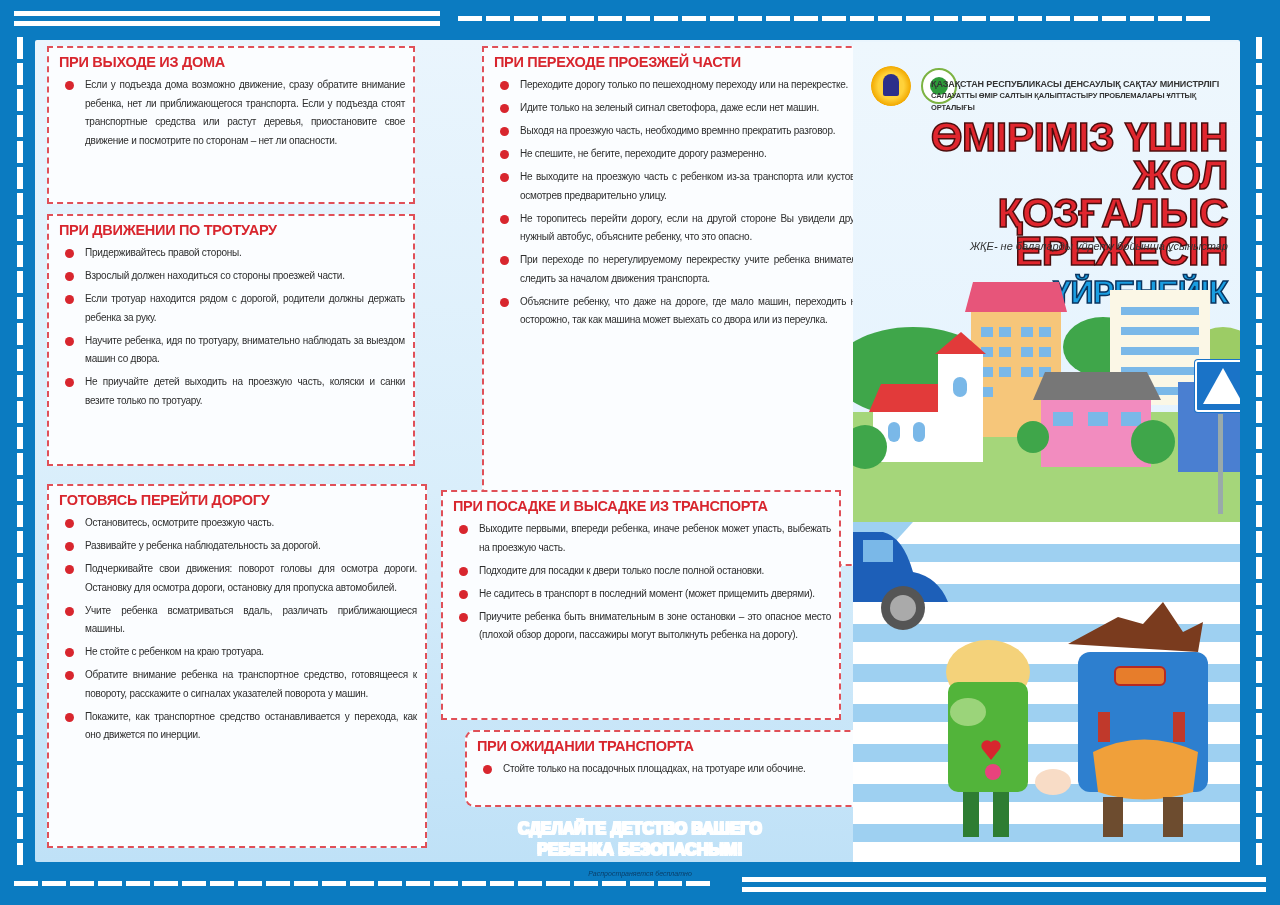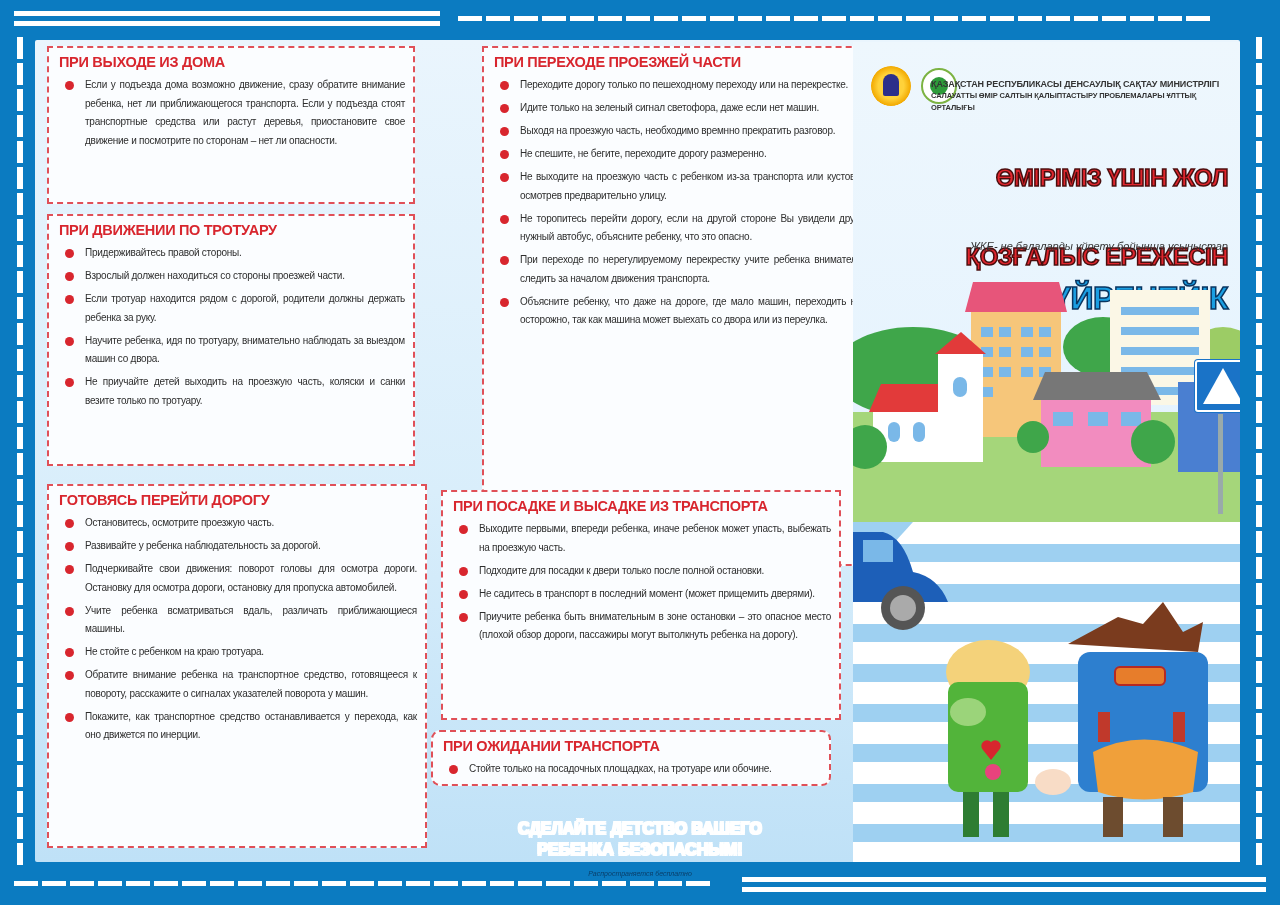--- a/index.html
+++ b/index.html
@@ -95,21 +95,21 @@
       position: absolute; left: 78px; top: 36px; width: 300px;
       font-size: 9px; font-weight: bold; color: #333; line-height: 12px;
       letter-spacing: -0.1px;
     }
     .ministry .l2 { font-size: 7.5px; }
     .title {
       position: absolute; right: 12px; top: 76px; text-align: right;
       font-weight: bold; line-height: 38px; letter-spacing: -0.5px;
     }
     .title .red {
-      display: block; color: #e0262e; font-size: 24px; margin-top: 41px;
+      display: block; color: #e0262e; font-size: 41px;
       -webkit-text-stroke: 1.5px #4a0d0d;
     }
     .title .blue {
       display: block; color: #1a9ee2; font-size: 32px; line-height: 44px;
       -webkit-text-stroke: 1.5px #0a3560;
     }
     .subtitle {
       position: absolute; right: 12px; top: 198px;
       font-size: 11px; font-style: italic; color: #333;
     }
@@ -312,21 +312,21 @@
 <div class="section" style="left:441px;top:490px;width:400px;height:230px;">
   <h2>ПРИ ПОСАДКЕ И ВЫСАДКЕ ИЗ ТРАНСПОРТА</h2>
   <ul>
     <li><span class="bullet"></span><span>Выходите первыми, впереди ребенка, иначе ребенок может упасть, выбежать на проезжую часть.</span></li>
     <li><span class="bullet"></span><span>Подходите для посадки к двери только после полной остановки.</span></li>
     <li><span class="bullet"></span><span>Не садитесь в транспорт в последний момент (может прищемить дверями).</span></li>
     <li><span class="bullet"></span><span>Приучите ребенка быть внимательным в зоне остановки – это опасное место (плохой обзор дороги, пассажиры могут вытолкнуть ребенка на дорогу).</span></li>
   </ul>
 </div>
 
-<div class="section" style="left:431px;top:730px;width:400px;height:56px;border-radius:9px;">
+<div class="section" style="left:465px;top:730px;width:400px;height:77px;border-radius:9px;">
   <h2>ПРИ ОЖИДАНИИ ТРАНСПОРТА</h2>
   <ul>
     <li><span class="bullet"></span><span>Стойте только на посадочных площадках, на тротуаре или обочине.</span></li>
   </ul>
 </div>
 
 <div class="slogan">
   <div>СДЕЛАЙТЕ ДЕТСТВО ВАШЕГО</div>
   <div>РЕБЕНКА БЕЗОПАСНЫМ!</div>
 </div>

